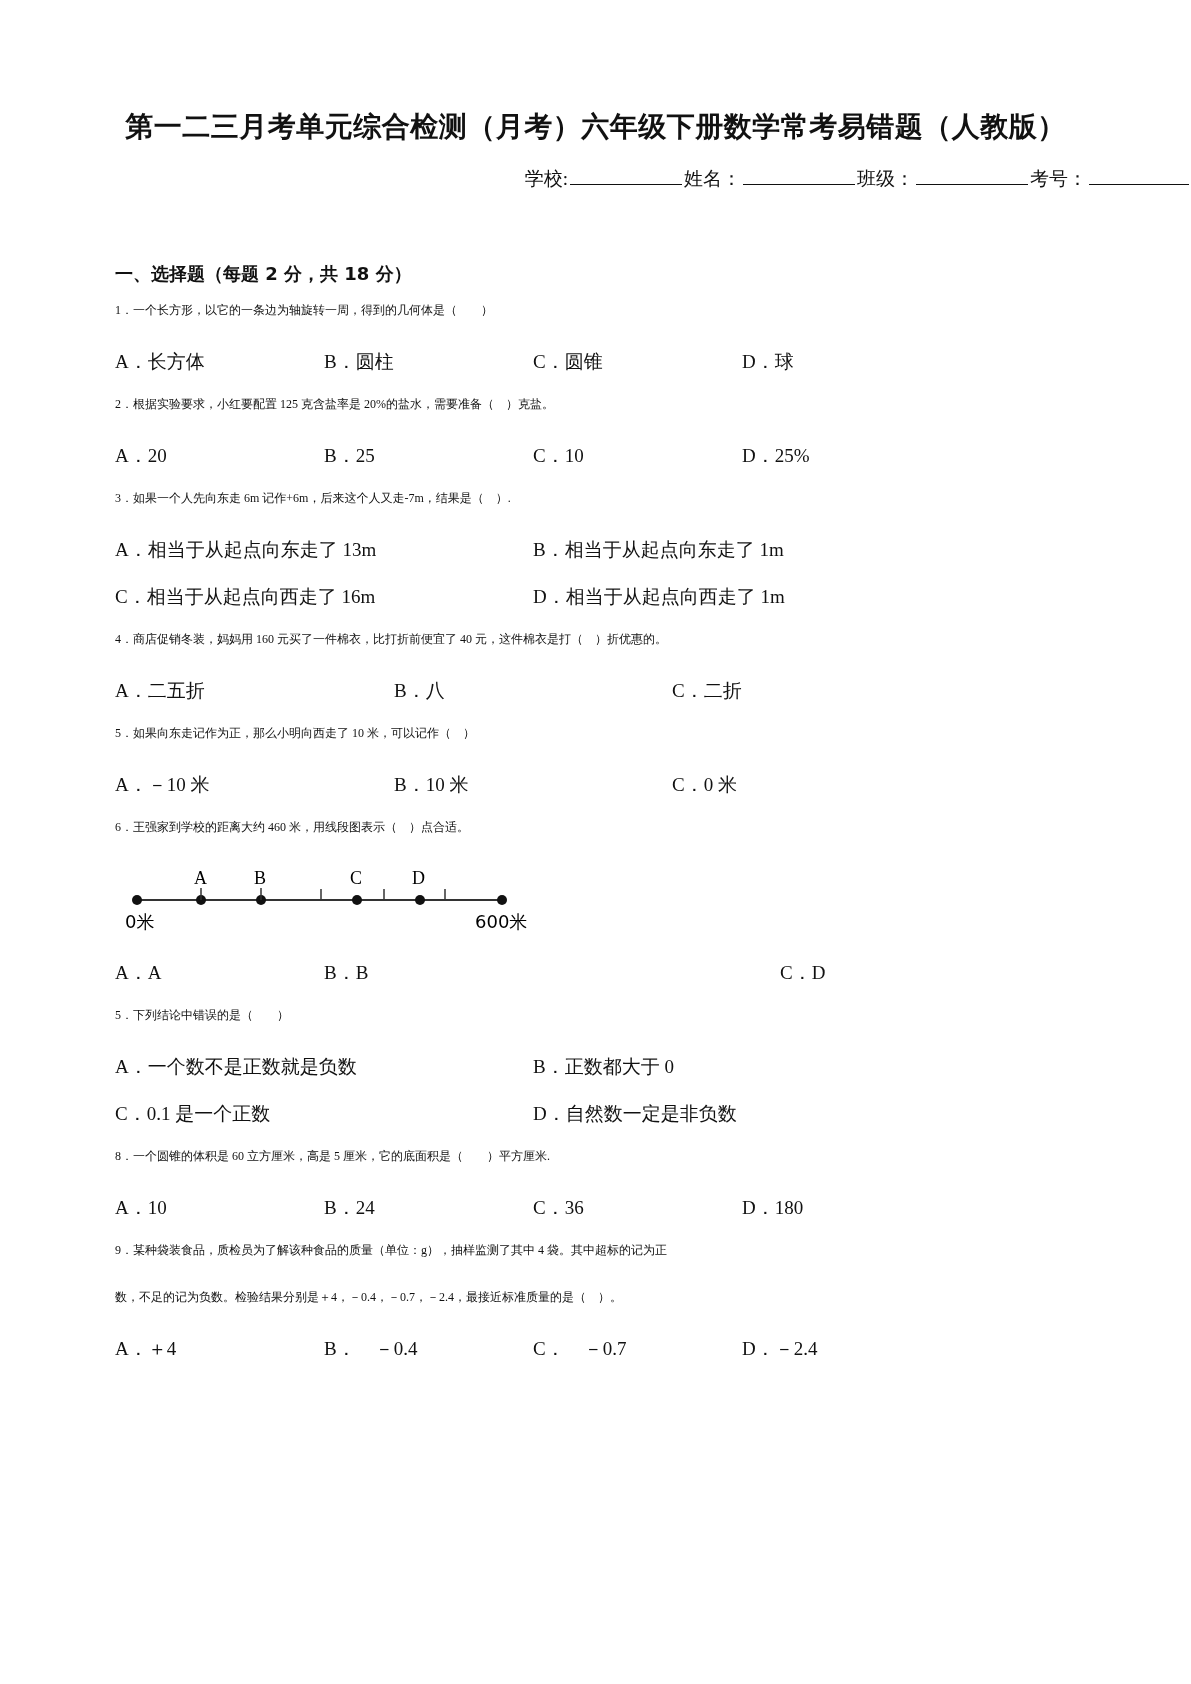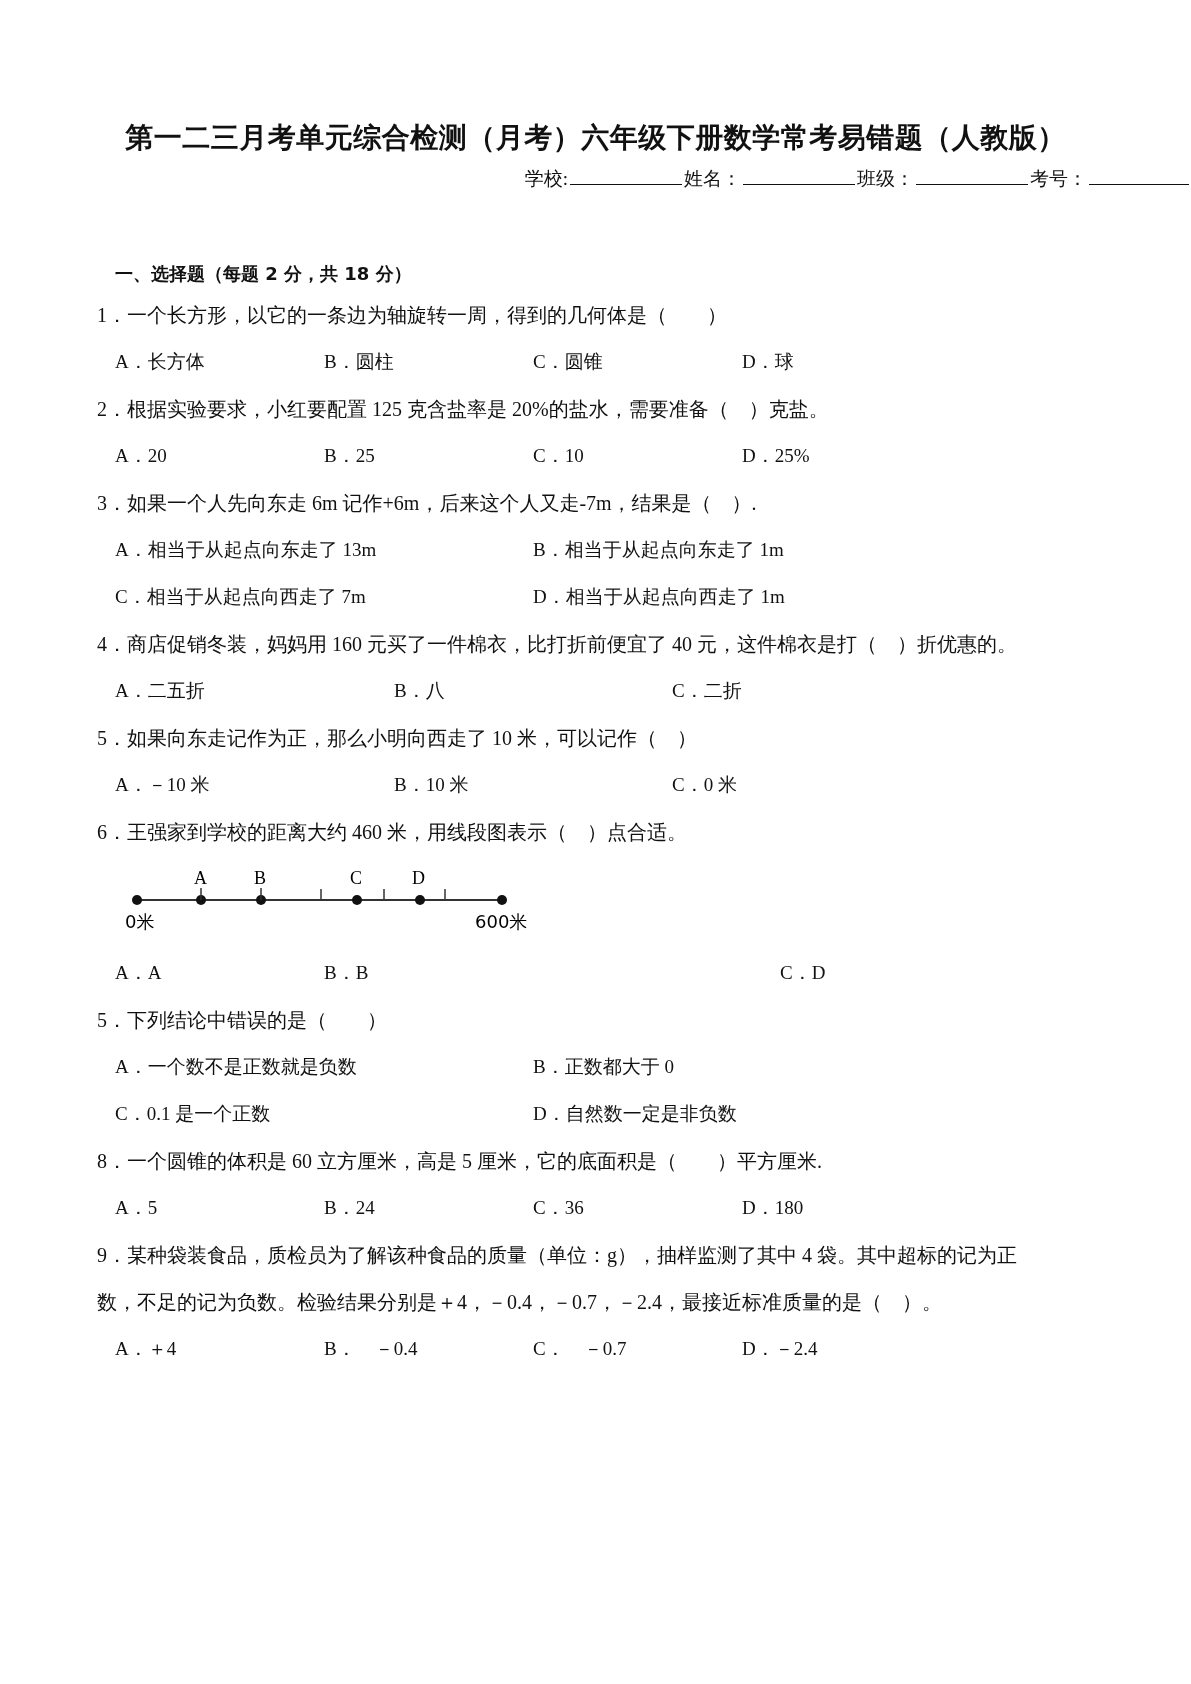--- a/index.html
+++ b/index.html
@@ -1,28 +1,28 @@
 <!DOCTYPE html>
 <html><head>
 <meta charset="utf-8">
 <style>
   html, body { margin: 0; padding: 0; background: #ffffff; }
   body { width: 1191px; height: 1684px; position: relative; overflow: hidden;
          font-family: "Liberation Serif", "DejaVu Serif", serif; color: #111; }
   .title { position: absolute; left: 0; width: 1191px; top: 108px; text-align: center;
            font-family: "DejaVu Sans", "Liberation Sans", sans-serif; font-weight: bold;
-           font-size: 28px; letter-spacing: 0.5px; color: #111; margin-top: 11px; }
+           font-size: 28px; letter-spacing: 0.5px; color: #111; }
   .info { position: absolute; left: 0; width: 1191px; top: 166px; text-align: right;
           font-size: 19px; }
   .info .blank { display: inline-block; width: 112px; border-bottom: 1.5px solid #111;
                  height: 18px; vertical-align: baseline; margin: 0 2px; }
   .info .blank.short { width: 100px; }
   .section { position: absolute; left: 115px; top: 262px; font-size: 18px; font-weight: bold;
              font-family: "DejaVu Sans", "Liberation Sans", sans-serif; }
-  .line { position: absolute; left: 97px; font-size: 20px; white-space: nowrap; }
+  .line { position: absolute; left: 115px; font-size: 12px; white-space: nowrap; }
   .opt { position: absolute; font-size: 19px; white-space: nowrap; }
   .numline { position: absolute; left: 120px; top: 862px; width: 420px; height: 80px; }
 </style>
 </head>
 <body>
 
 <div class="title">第一二三月考单元综合检测（月考）六年级下册数学常考易错题（人教版）</div>
 
 <div class="info">
   <span>学校:</span><span class="blank"></span><span>姓名：</span><span class="blank"></span><span>班级：</span><span class="blank"></span><span>考号：</span><span class="blank short"></span>
@@ -38,21 +38,21 @@
 
 <div class="line" style="top:396px">2．根据实验要求，小红要配置 125 克含盐率是 20%的盐水，需要准备（　）克盐。</div>
 <div class="opt" style="left:115px;top:443px">A．20</div>
 <div class="opt" style="left:324px;top:443px">B．25</div>
 <div class="opt" style="left:533px;top:443px">C．10</div>
 <div class="opt" style="left:742px;top:443px">D．25%</div>
 
 <div class="line" style="top:490px">3．如果一个人先向东走 6m 记作+6m，后来这个人又走-7m，结果是（　）.</div>
 <div class="opt" style="left:115px;top:537px">A．相当于从起点向东走了 13m</div>
 <div class="opt" style="left:533px;top:537px">B．相当于从起点向东走了 1m</div>
-<div class="opt" style="left:115px;top:584px">C．相当于从起点向西走了 7m</div>
+<div class="opt" style="left:115px;top:584px">C．相当于从起点向西走了 16m</div>
 <div class="opt" style="left:533px;top:584px">D．相当于从起点向西走了 1m</div>
 
 <div class="line" style="top:631px">4．商店促销冬装，妈妈用 160 元买了一件棉衣，比打折前便宜了 40 元，这件棉衣是打（　）折优惠的。</div>
 <div class="opt" style="left:115px;top:678px">A．二五折</div>
 <div class="opt" style="left:394px;top:678px">B．八</div>
 <div class="opt" style="left:672px;top:678px">C．二折</div>
 
 <div class="line" style="top:725px">5．如果向东走记作为正，那么小明向西走了 10 米，可以记作（　）</div>
 <div class="opt" style="left:115px;top:772px">A．－10 米</div>
 <div class="opt" style="left:394px;top:772px">B．10 米</div>
@@ -85,21 +85,21 @@
 <div class="opt" style="left:324px;top:960px">B．B</div>
 <div class="opt" style="left:780px;top:960px">C．D</div>
 
 <div class="line" style="top:1007px">5．下列结论中错误的是（　　）</div>
 <div class="opt" style="left:115px;top:1054px">A．一个数不是正数就是负数</div>
 <div class="opt" style="left:533px;top:1054px">B．正数都大于 0</div>
 <div class="opt" style="left:115px;top:1101px">C．0.1 是一个正数</div>
 <div class="opt" style="left:533px;top:1101px">D．自然数一定是非负数</div>
 
 <div class="line" style="top:1148px">8．一个圆锥的体积是 60 立方厘米，高是 5 厘米，它的底面积是（　　）平方厘米.</div>
-<div class="opt" style="left:115px;top:1195px">A．5</div>
+<div class="opt" style="left:115px;top:1195px">A．10</div>
 <div class="opt" style="left:324px;top:1195px">B．24</div>
 <div class="opt" style="left:533px;top:1195px">C．36</div>
 <div class="opt" style="left:742px;top:1195px">D．180</div>
 
 <div class="line" style="top:1242px">9．某种袋装食品，质检员为了解该种食品的质量（单位：g），抽样监测了其中 4 袋。其中超标的记为正</div>
 <div class="line" style="top:1289px">数，不足的记为负数。检验结果分别是＋4，－0.4，－0.7，－2.4，最接近标准质量的是（　）。</div>
 <div class="opt" style="left:115px;top:1336px">A．＋4</div>
 <div class="opt" style="left:324px;top:1336px">B．　－0.4</div>
 <div class="opt" style="left:533px;top:1336px">C．　－0.7</div>
 <div class="opt" style="left:742px;top:1336px">D．－2.4</div>

